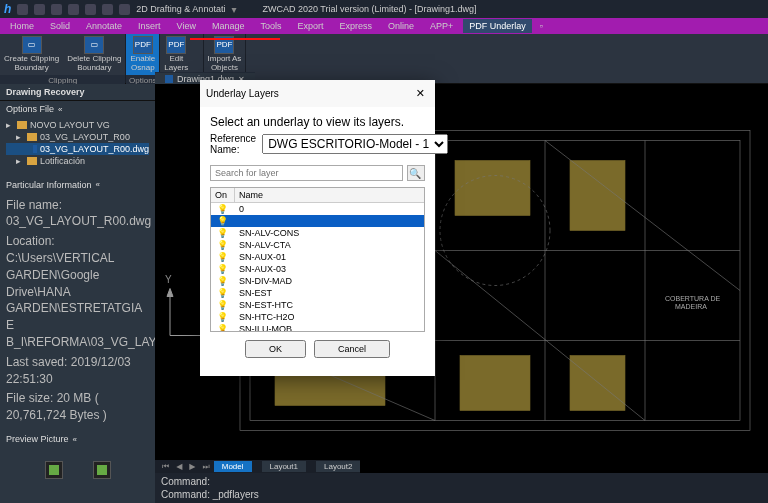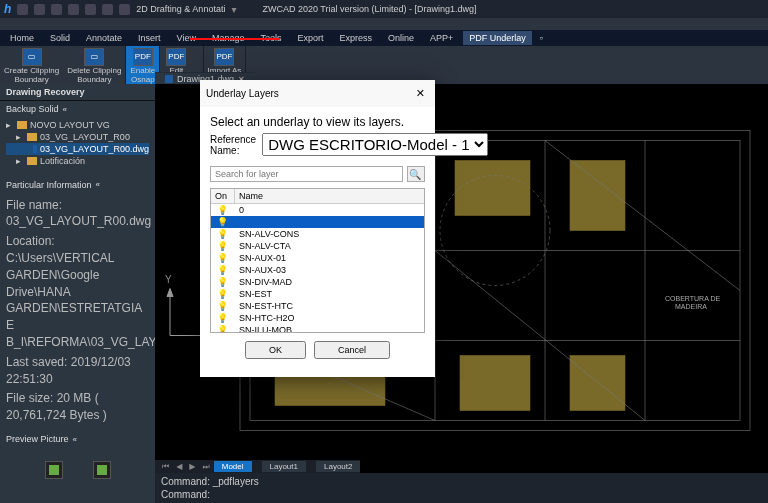--- a/index.html
+++ b/index.html
@@ -7,21 +7,21 @@
 
 
 .titlebar { height: 18px; background: #1e2530; display: flex; align-items: center; padding: 0 4px; gap: 6px; }
 .titlebar .logo { color: #3fa0ff; font-weight: bold; font-size: 12px; font-style: italic; }
 .titlebar .qicon { width: 11px; height: 11px; background: #445; border-radius: 2px; }
 .titlebar .workspace { color: #ccc; font-size: 9px; }
 .titlebar .appname { color: #ccc; font-size: 9px; margin-left: 20px; }
 .titlebar .spacer { flex: 1; }
 
 
-.menubar { height: 16px; background: #0f172a; display: flex; align-items: center; padding: 0 4px; gap: 4px; font-size: 9px; margin-top: 12px; }
+.menubar { height: 16px; background: #a21caf; display: flex; align-items: center; padding: 0 4px; gap: 4px; font-size: 9px; }
 .menubar .menu { padding: 2px 6px; cursor: default; }
 .menubar .menu.active { background: #314a6d; color: #fff; }
 
 
 .ribbon { height: 50px; background: #2c3440; display: flex; border-bottom: 1px solid #111; }
 .rgroup { display: flex; flex-direction: column; border-right: 1px solid #1a1f28; }
 .rbtns { display: flex; flex: 1; }
 .rbtn { display: flex; flex-direction: column; align-items: center; justify-content: flex-start; padding: 2px 4px; gap: 1px; font-size: 8px; text-align: center; line-height: 1.1; }
 .rbtn .ico { width: 20px; height: 18px; background: #1e5a9e; border: 1px solid #555; display: flex; align-items: center; justify-content: center; font-size: 8px; color: #fff; }
 .rbtn .ico.pdf { background: #1e5a9e; }
@@ -65,21 +65,21 @@
 
 .cmdline { position: absolute; left: 155px; right: 0; bottom: 0; height: 30px; background: #1e242e; font-family: Consolas, monospace; font-size: 10px; padding: 2px 6px; color: #ccc; line-height: 1.3; }
 
 
 .dialog { position: absolute; left: 200px; top: 80px; width: 235px; background: #fff; box-shadow: 0 4px 20px rgba(0,0,0,.5); color: #000; font-size: 10px; }
 .dialog .dtitle { background: #f8f8f8; padding: 7px 6px; display: flex; align-items: center; font-size: 10px; }
 .dialog .dtitle .dclose { margin-left: auto; font-size: 11px; padding: 0 4px; cursor: default; }
 .dialog .dbody { padding: 8px 10px; }
 .dialog .hint { margin-bottom: 4px; font-size: 12px; }
 .dialog .refrow { display: flex; align-items: center; gap: 6px; margin-bottom: 10px; }
-.dialog select { flex: 1; font-size: 15px; padding: 1px; }
+.dialog select { flex: 1; font-size: 12px; padding: 1px; }
 .dialog .searchrow { display: flex; gap: 4px; margin-bottom: 6px; }
 .dialog .searchrow input { flex: 1; font-size: 9px; padding: 2px 4px; border: 1px solid #aaa; color: #999; }
 .dialog .searchrow .sbtn { width: 18px; border: 1px solid #aaa; background: #eee; display: flex; align-items: center; justify-content: center; }
 .dialog .layerlist { border: 1px solid #aaa; height: 145px; overflow: hidden; }
 .dialog .llhead { display: flex; background: #f4f4f4; border-bottom: 1px solid #ccc; font-size: 9px; }
 .dialog .llhead .c1 { width: 24px; padding: 2px 4px; border-right: 1px solid #ccc; }
 .dialog .llhead .c2 { flex: 1; padding: 2px 4px; }
 .dialog .llrow { display: flex; font-size: 9px; align-items: center; }
 .dialog .llrow.sel { background: #0a5ec4; color: #fff; }
 .dialog .llrow .bulb { width: 24px; padding: 1px 4px; color: #d9a441; text-align: center; }
@@ -181,21 +181,21 @@
   <div class="tab">
     <span style="width:8px;height:8px;background:#1e5a9e;display:inline-block"></span>
     <span>Drawing1.dwg</span>
     <span class="x">✕</span>
   </div>
 </div>
 
 <div class="leftpanel">
   <div class="lp-title">Drawing Recovery</div>
   <div class="lp-sec">
-    <span>Backup Solid</span>
+    <span>Options File</span>
       <span class="chev">«</span>
   </div>
   <div class="tree" id="tree">
       <div class="trow" style="padding-left: 0px;">
         <span style="width: 8px;">▸</span>
         <span class="fico"></span>
         <span>NOVO LAYOUT VG</span>
       </div>
       <div class="trow" style="padding-left: 10px;">
         <span style="width: 8px;">▸</span>
@@ -286,22 +286,22 @@
   <span class="nav">▶</span>
   <span class="nav">⏭</span>
   <div id="btabs" style="display:flex;gap:10px">
       <div class="btab active">Model</div>
       <div class="btab">Layout1</div>
       <div class="btab">Layout2</div>
     </div>
 </div>
 
 <div class="cmdline">
+  <div>Command:</div>
   <div>Command: _pdflayers</div>
-  <div>Command:</div>
 </div>
 
 <div class="dialog">
   <div class="dtitle">
     <span>Underlay Layers</span>
     <span class="dclose">✕</span>
   </div>
   <div class="dbody">
     <div class="hint">Select an underlay to view its layers.</div>
     <div class="refrow">

